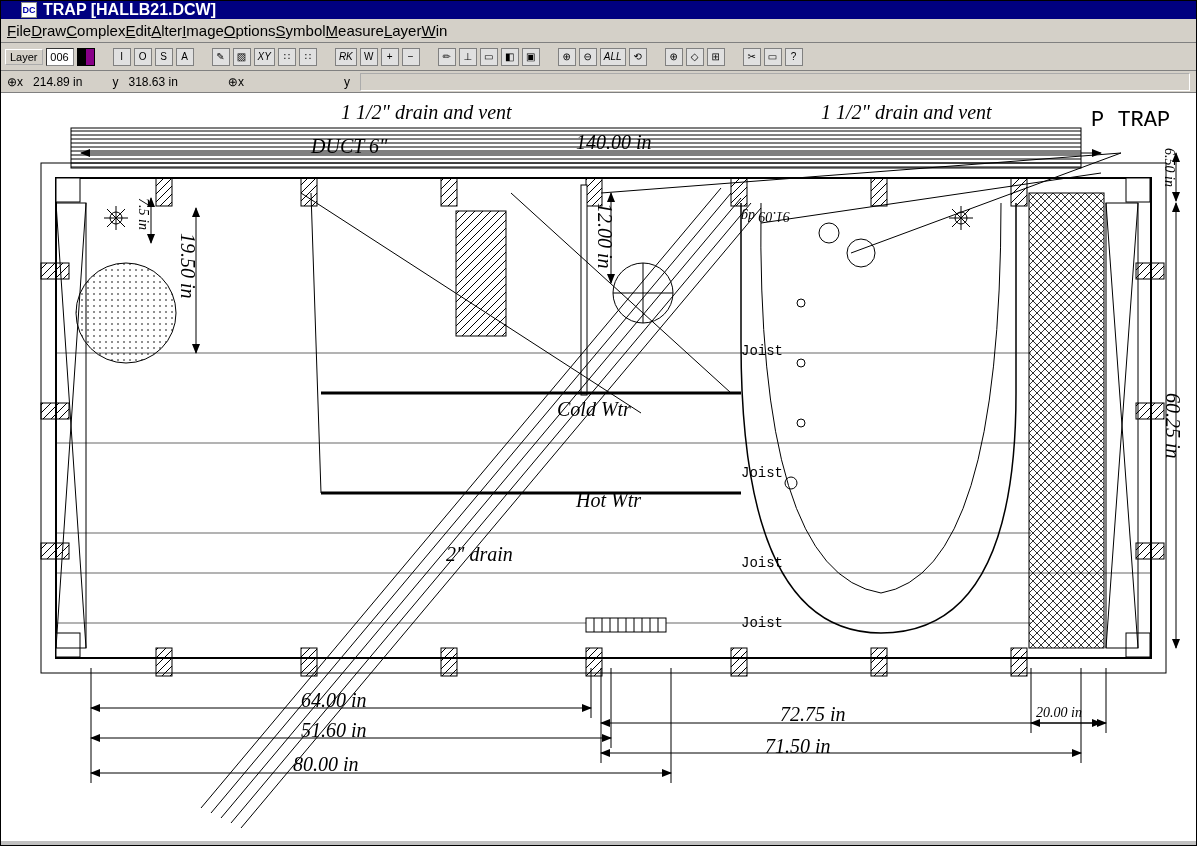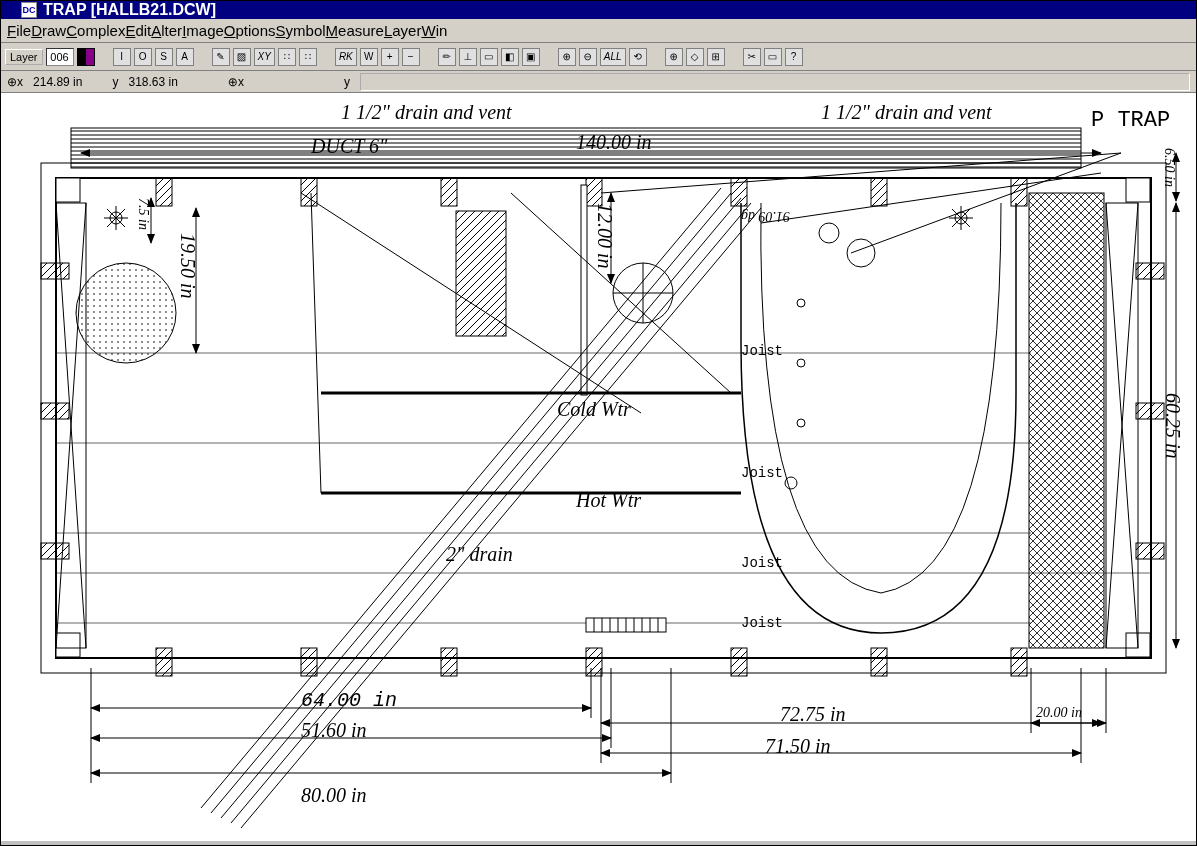--- a/index.html
+++ b/index.html
@@ -391,20 +391,20 @@
   <div class="lbl sm" style="left:740px; top:115px; transform:rotate(180deg);">91.09 dg</div>
 
   <div class="lbl" style="left:556px; top:305px;">Cold Wtr</div>
   <div class="lbl" style="left:575px; top:396px;">Hot Wtr</div>
   <div class="lbl" style="left:445px; top:450px;">2" drain</div>
   <div class="lbl sm up" style="left:740px; top:250px;">Joist</div>
   <div class="lbl sm up" style="left:740px; top:372px;">Joist</div>
   <div class="lbl sm up" style="left:740px; top:462px;">Joist</div>
   <div class="lbl sm up" style="left:740px; top:522px;">Joist</div>
 
-  <div class="lbl" style="left:300px; top:596px;font-family:Liberation Mono, monospace;">64.00 in</div>
+  <div class="lbl" style="left:300px; top:596px;">64.00 in</div>
   <div class="lbl" style="left:300px; top:626px;">51.60 in</div>
-  <div class="lbl" style="left:300px; top:660px;margin-top:31px;">80.00 in</div>
+  <div class="lbl" style="left:292px; top:660px;">80.00 in</div>
   <div class="lbl" style="left:779px; top:610px;">72.75 in</div>
   <div class="lbl" style="left:764px; top:642px;">71.50 in</div>
   <div class="lbl sm" style="left:1035px; top:612px;">20.00 in</div>
 
 </div>
 
 </body></html>

